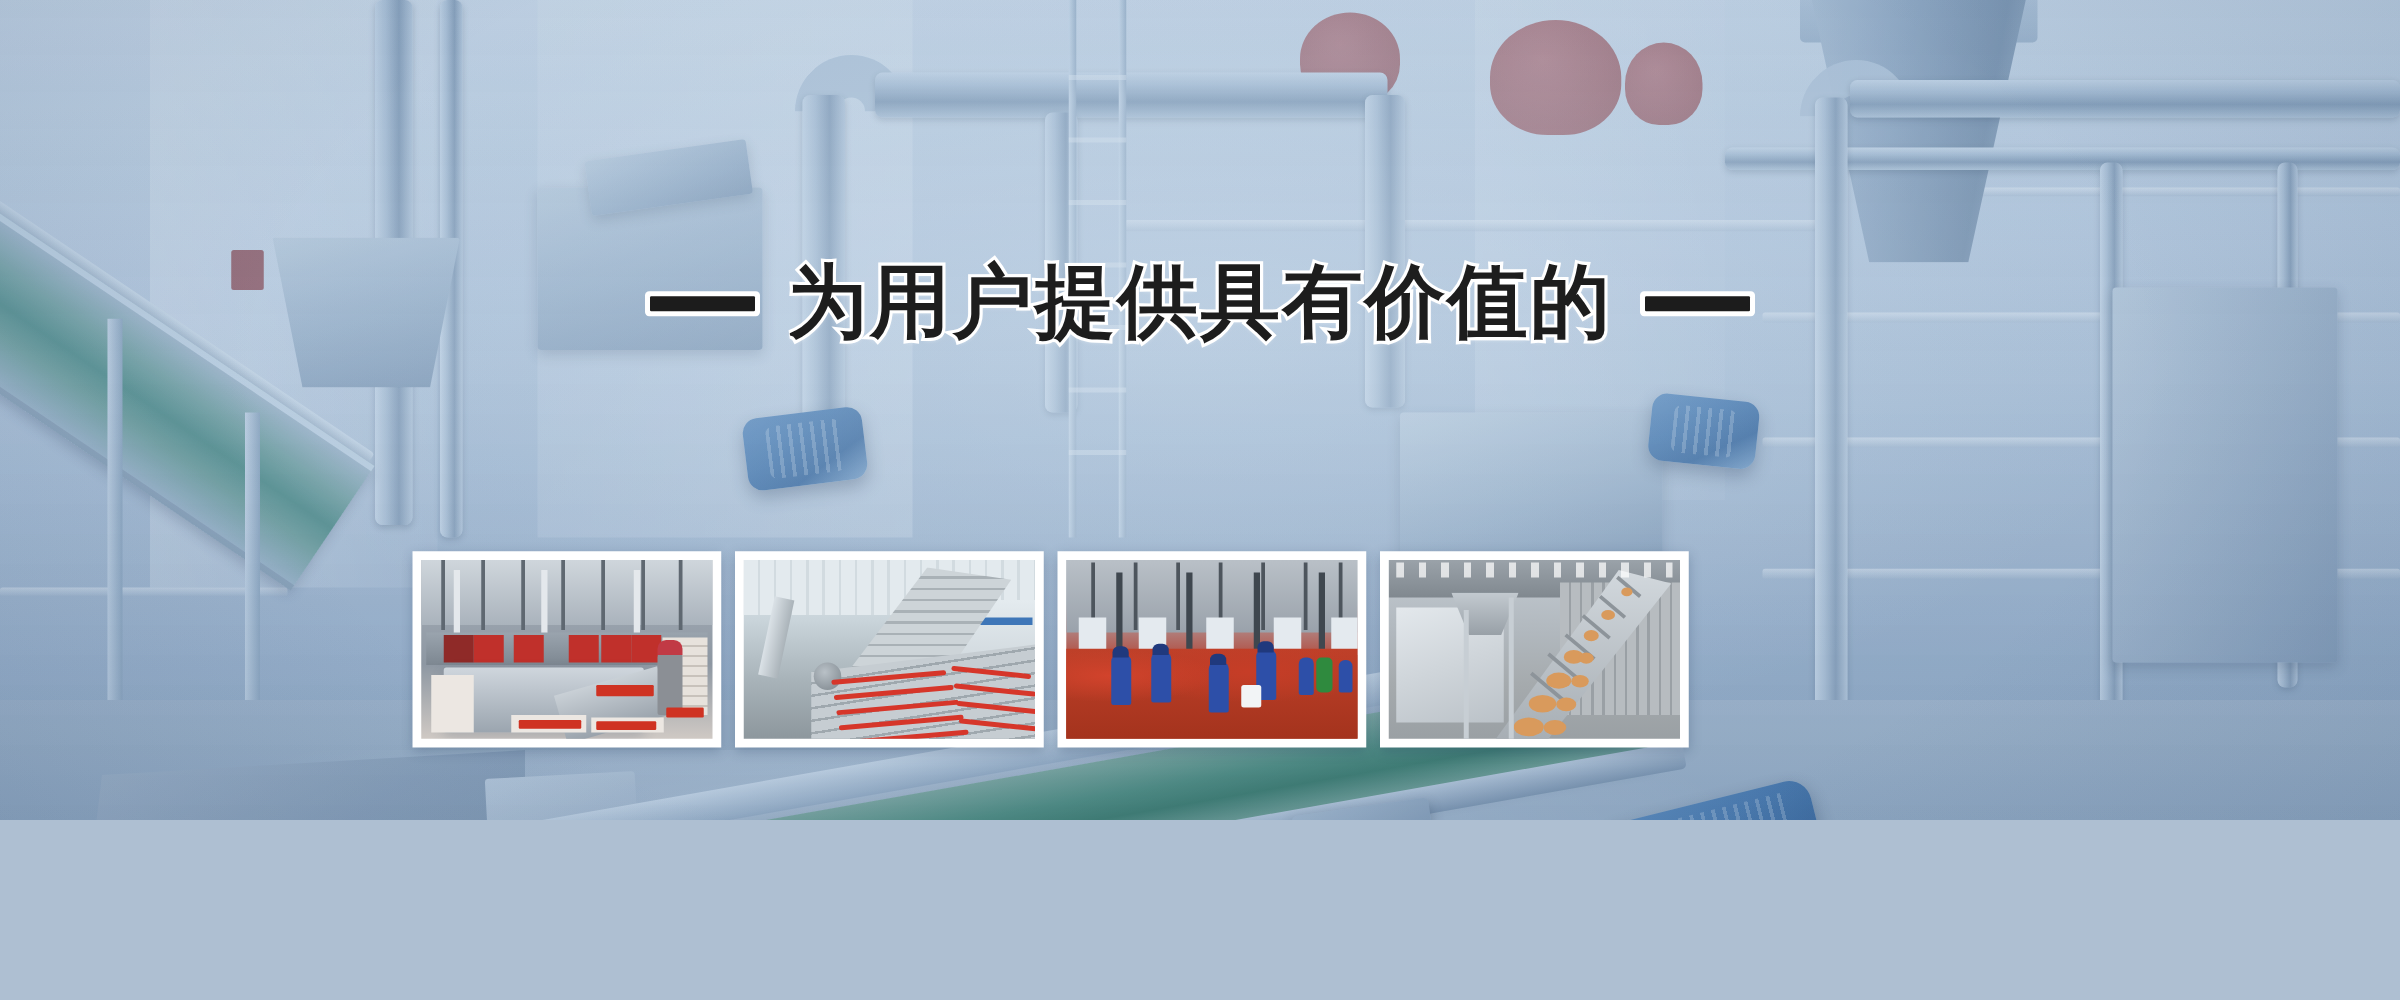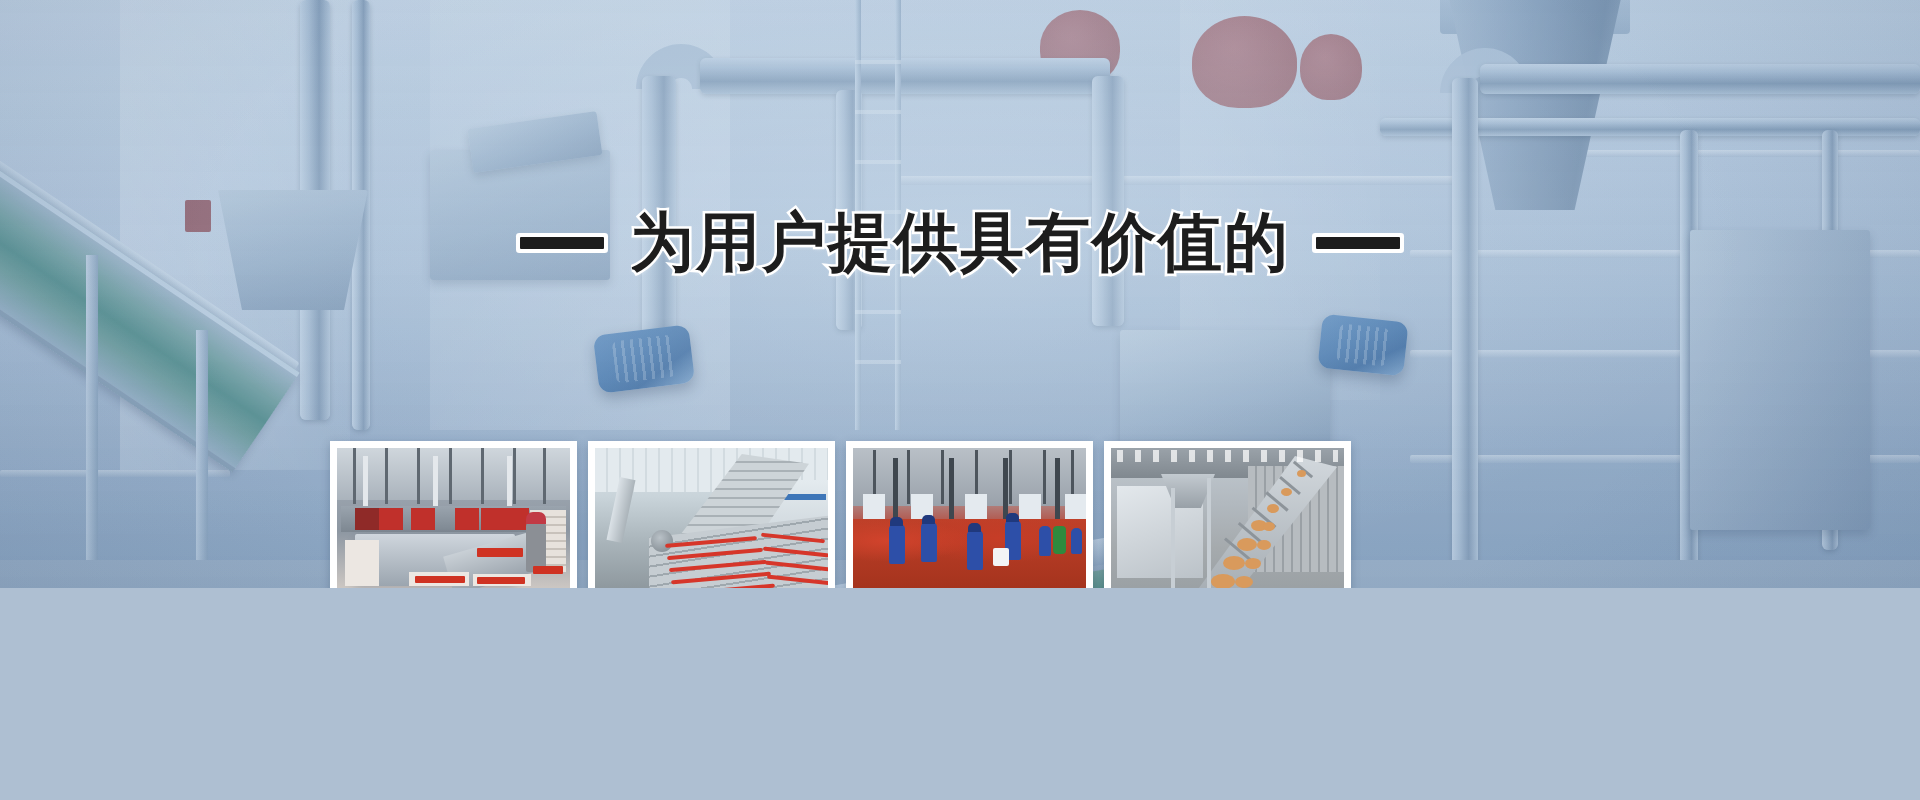--- a/index.html
+++ b/index.html
@@ -5,21 +5,21 @@
 <style>
   *{box-sizing:border-box;margin:0;padding:0;}
   html,body{width:1920px;height:800px;overflow:hidden;}
   body{
     font-family:"Liberation Sans","DejaVu Sans",sans-serif;
     background:#aebfd2;
   }
 
   .banner{
     position:relative;
-    width:1920px;height:588px;
+    width:1920px;height:656px;
     overflow:hidden;
     background:#9fb4cb;
   }
 
   
   .bg{position:absolute;inset:0;overflow:hidden;}
 
   .bg-base{
     position:absolute;inset:0;
     background:

